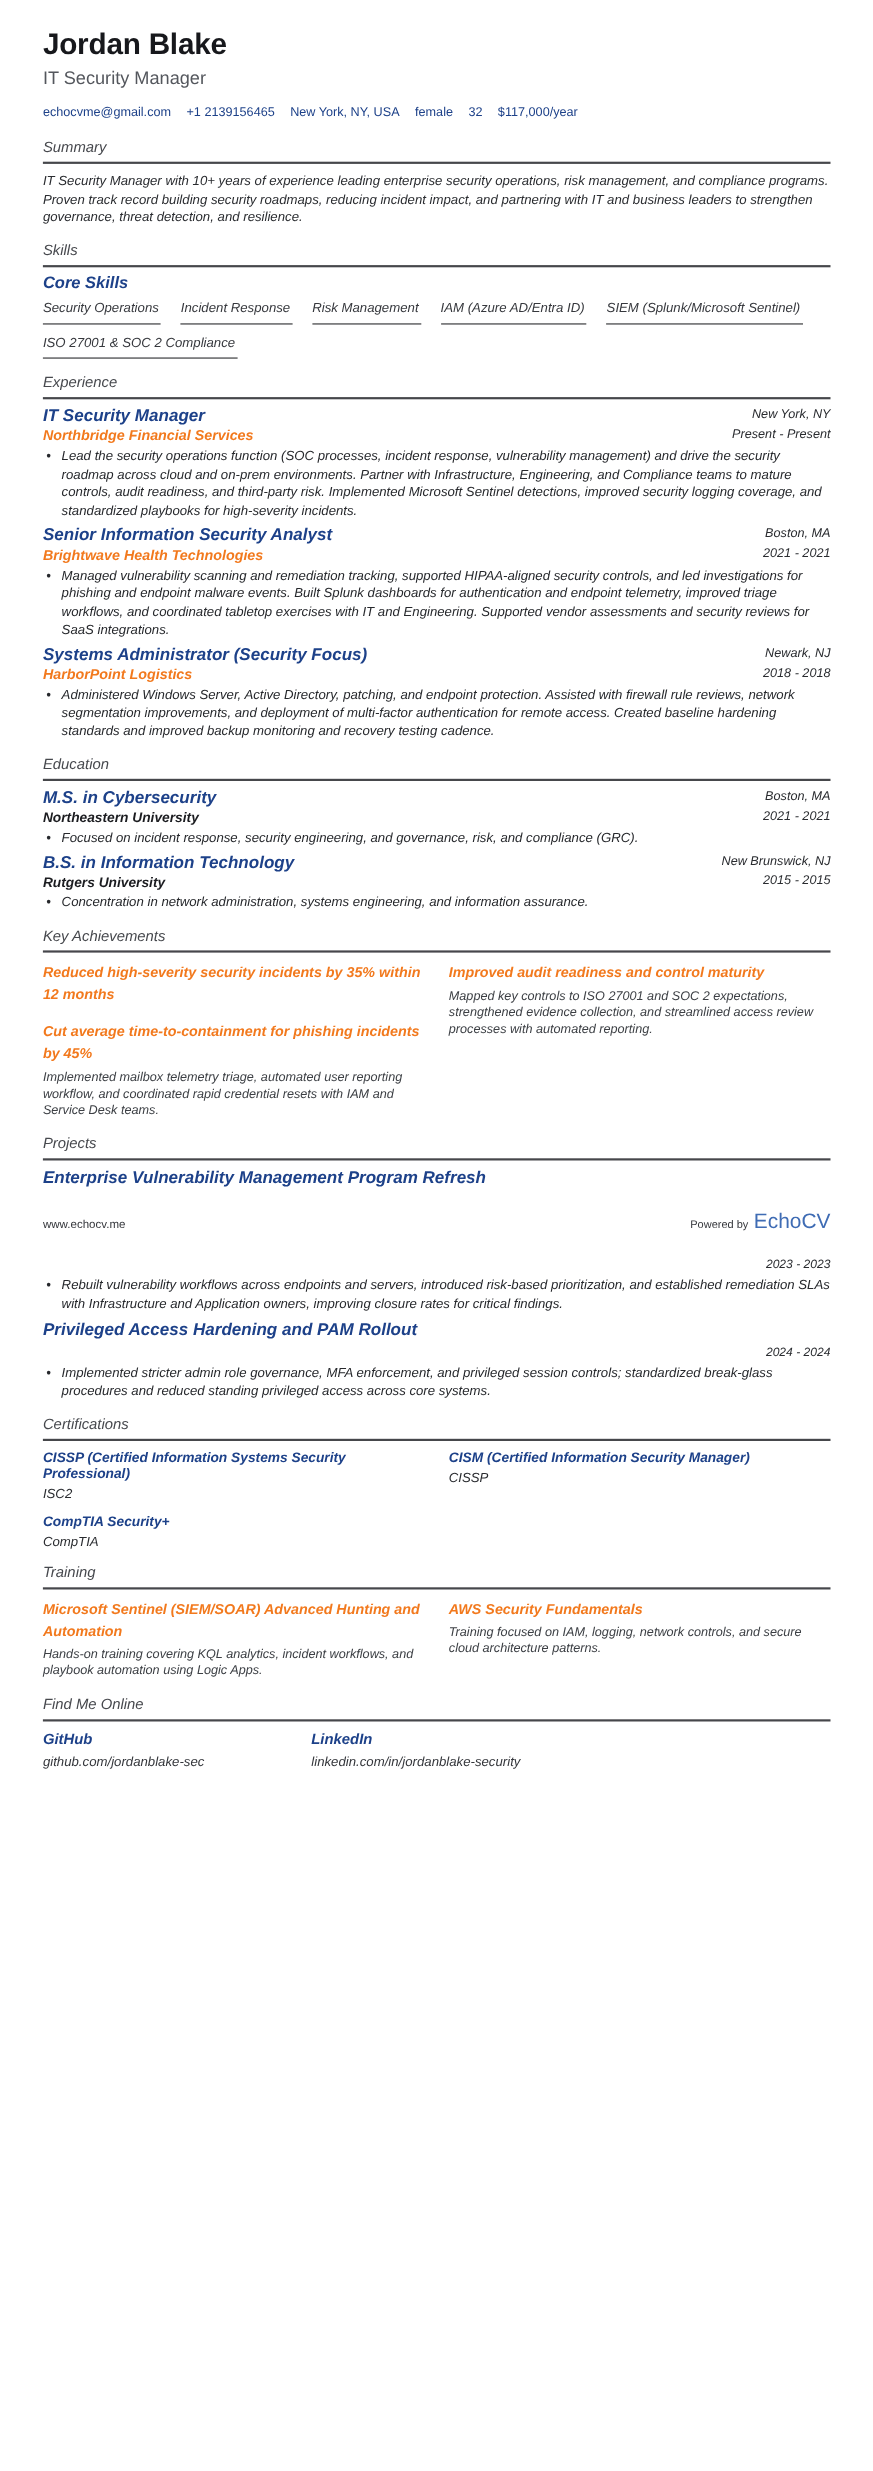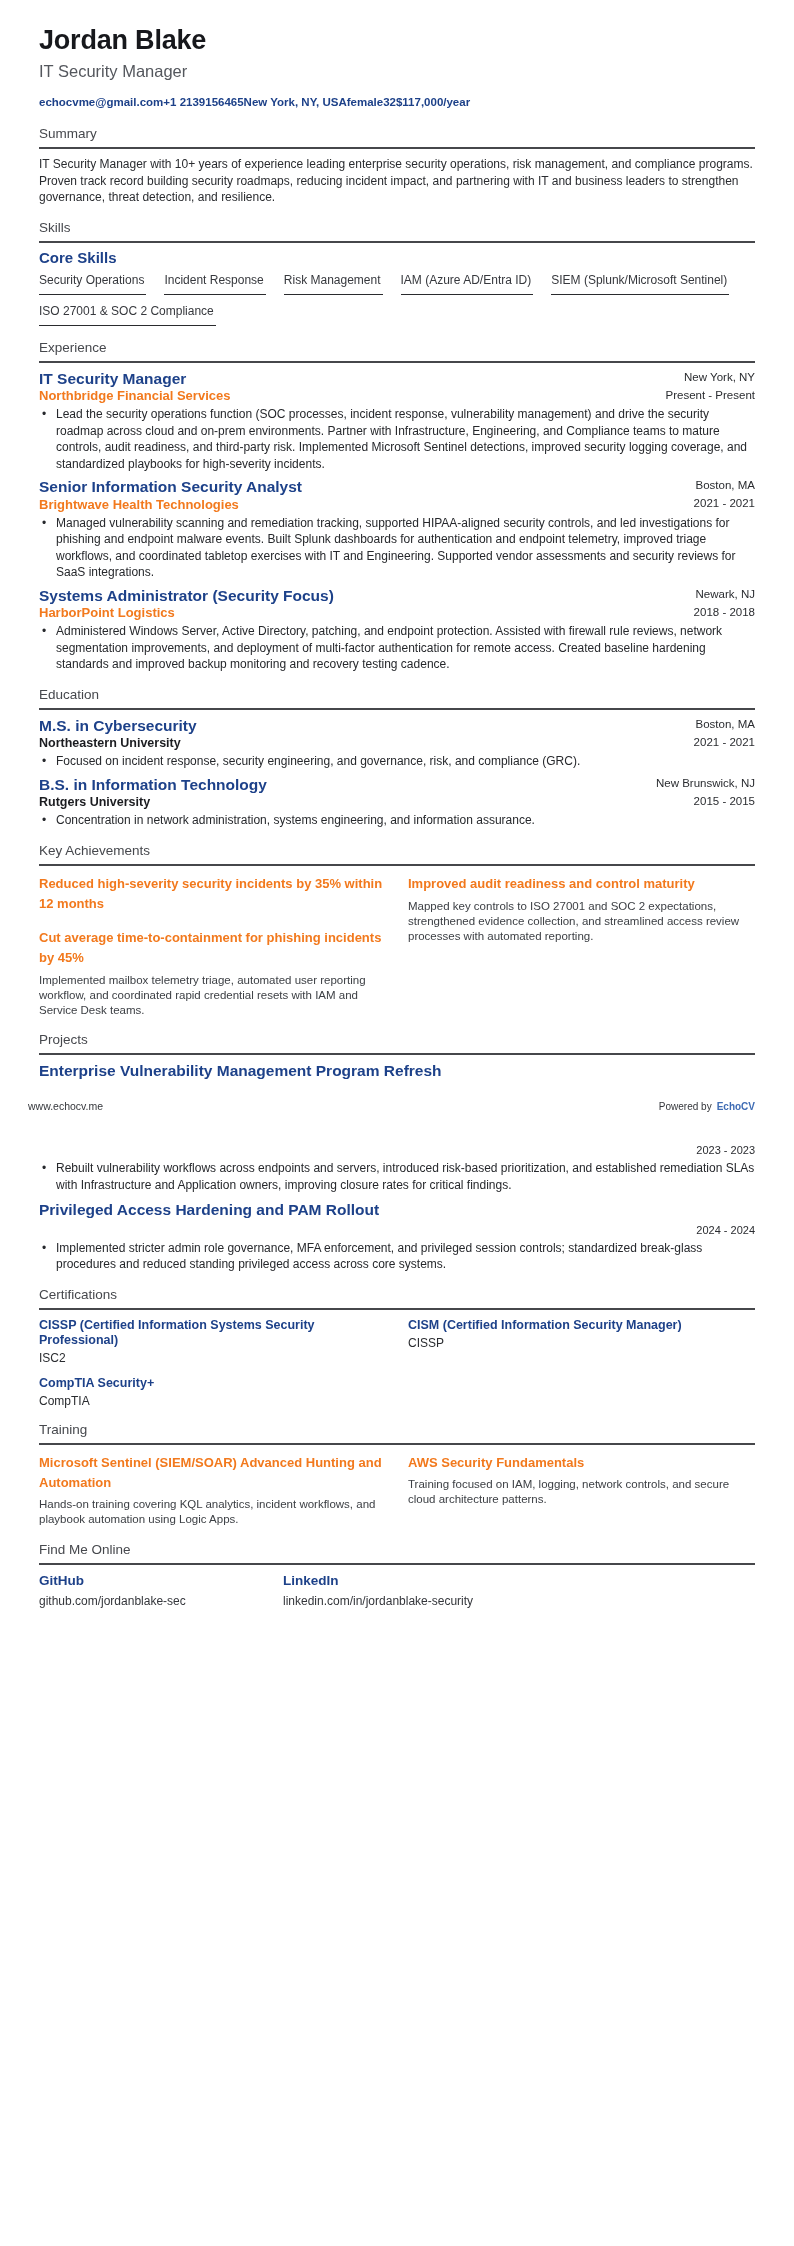--- a/index.html
+++ b/index.html
@@ -2,24 +2,24 @@
 <html><head>
 <meta charset="utf-8">
 <style>
   html,body{margin:0;padding:0;background:#ffffff;}
   .sheet{position:relative;width:794px;height:1688px;background:#fff;
          font-family:"Liberation Sans","DejaVu Sans",sans-serif;color:#222428;overflow:hidden;}
   .content{padding:24px 39px 0 39px;}
 
   .name{font-size:27px;line-height:32px;font-weight:800;color:#17181c;letter-spacing:-0.2px;}
   .subtitle{margin-top:5px;font-size:16.5px;line-height:21px;color:#54575d;}
-  .contact{margin-top:13px;display:flex;flex-wrap:wrap;
-           font-size:11.5px;line-height:14px;font-weight:700;color:#1d4189;}
-
-  .section{margin-top:13px;}
+  .contact{margin-top:13px;display:flex;flex-wrap:wrap;column-gap:14px;
+           font-size:11.5px;line-height:14px;font-weight:400;color:#1d4189;}
+
+  .section{margin-top:13px;font-style:italic;}
   .sec-head{font-size:13.5px;line-height:17px;color:#46484d;}
   .sec-rule{height:0;border:none;border-top:2px solid#46474b;margin:5px 0 0 0;}
 
   .para{margin-top:7px;font-size:12px;line-height:16.5px;color:#2a2c30;}
 
   .group-title{margin-top:6px;font-size:15px;line-height:18px;font-weight:700;color:#1d4189;}
   .skills{margin-top:6px;display:flex;flex-wrap:wrap;column-gap:18px;row-gap:9px;}
   .skill{font-size:12px;line-height:14px;color:#36383d;padding:0 2px 7px 0;border-bottom:1.5px solid #2a2b2e;}
 
   .entry{margin-top:6px;}
@@ -42,27 +42,27 @@
   .train-title{font-size:13px;line-height:20px;font-weight:700;color:#f2791d;}
   .train-body{margin-top:4px;font-size:11.5px;line-height:15.5px;color:#3d4045;}
 
   .links-grid{margin-top:7px;display:grid;grid-template-columns:214px 214px;column-gap:30px;}
   .link-name{font-size:13.5px;line-height:17px;font-weight:700;color:#1d4189;}
   .link-url{margin-top:5px;font-size:12px;line-height:14px;color:#34363b;}
 
   .proj-meta{margin-top:4px;text-align:right;font-size:11px;line-height:14px;color:#2a2c30;}
   .pagebreak{height:60px;}
 
-  .pfoot{position:absolute;left:28px;right:39px;display:flex;justify-content:space-between;align-items:baseline;}
+  .pfoot{position:absolute;left:39px;right:39px;display:flex;justify-content:space-between;align-items:baseline;}
   .pfoot-1{top:1100px;}
   .pfoot-2{top:2222px;}
   .foot-site{font-size:10.5px;color:#34363b;}
   .foot-right{display:flex;align-items:baseline;gap:5px;}
   .foot-powered{font-size:10px;color:#34363b;}
-  .foot-brand{font-size:10px;font-weight:700;color:#3f6cb4;}
+  .foot-brand{font-size:19px;font-weight:400;color:#3f6cb4;}
 </style>
 </head>
 <body>
 
 <div class="sheet">
   <div class="content">
 
     <div>
       <div class="name">Jordan Blake</div>
       <div class="subtitle">IT Security Manager</div>

